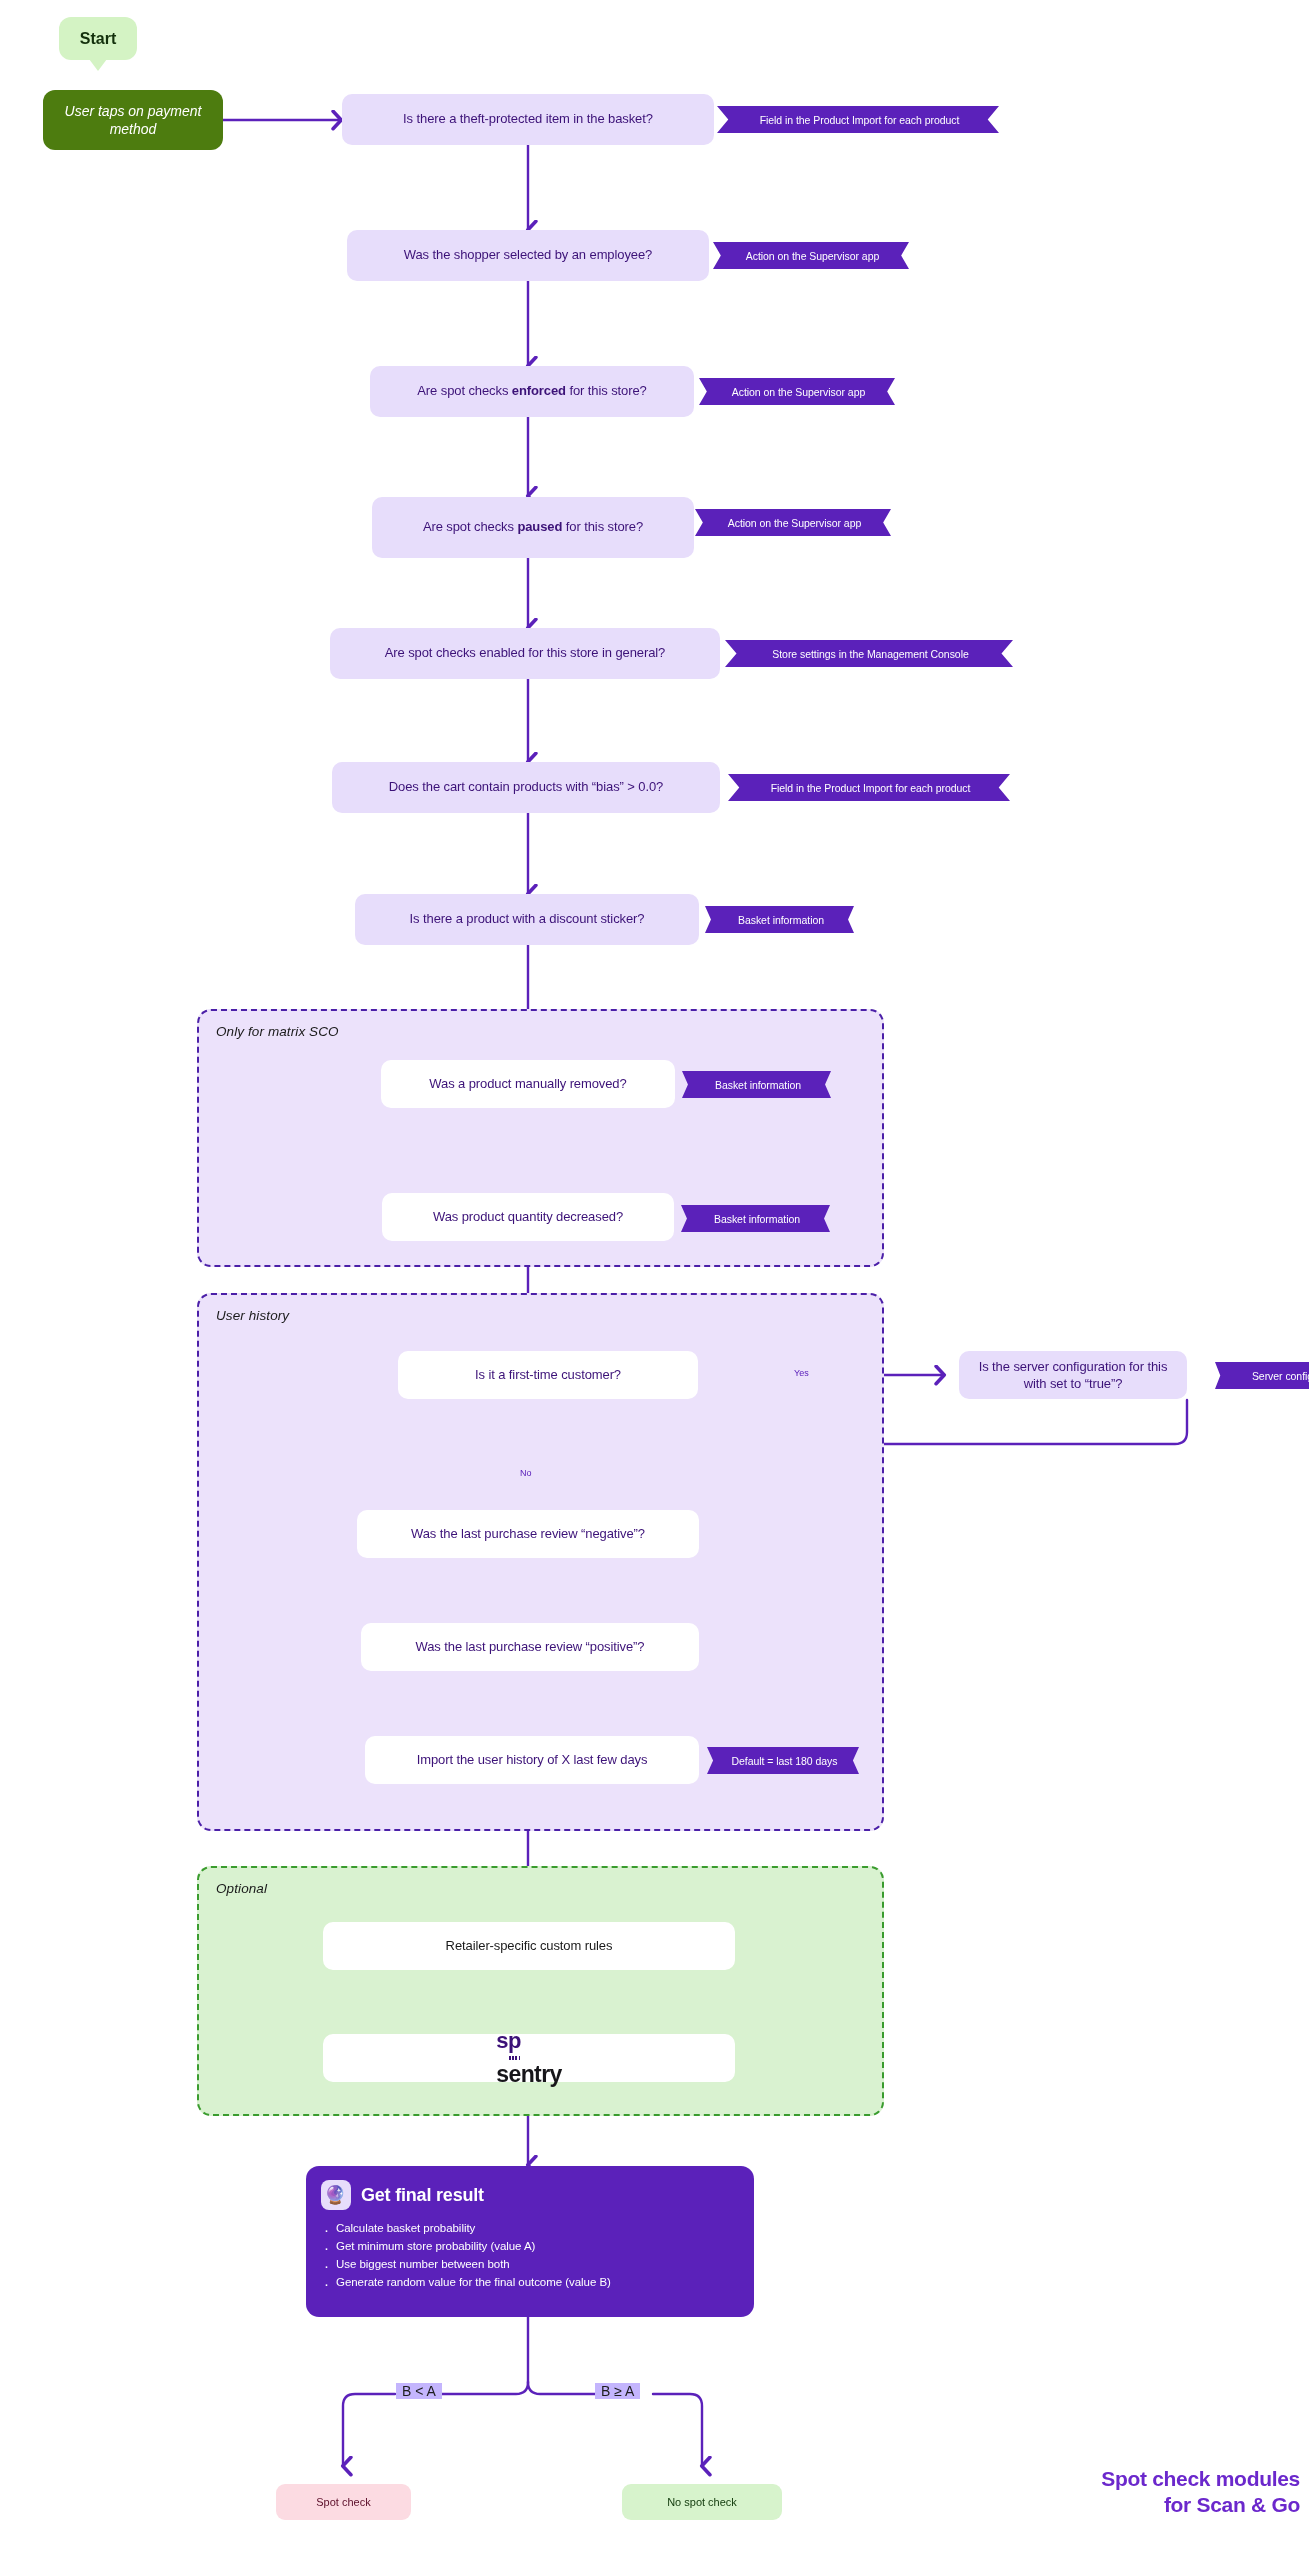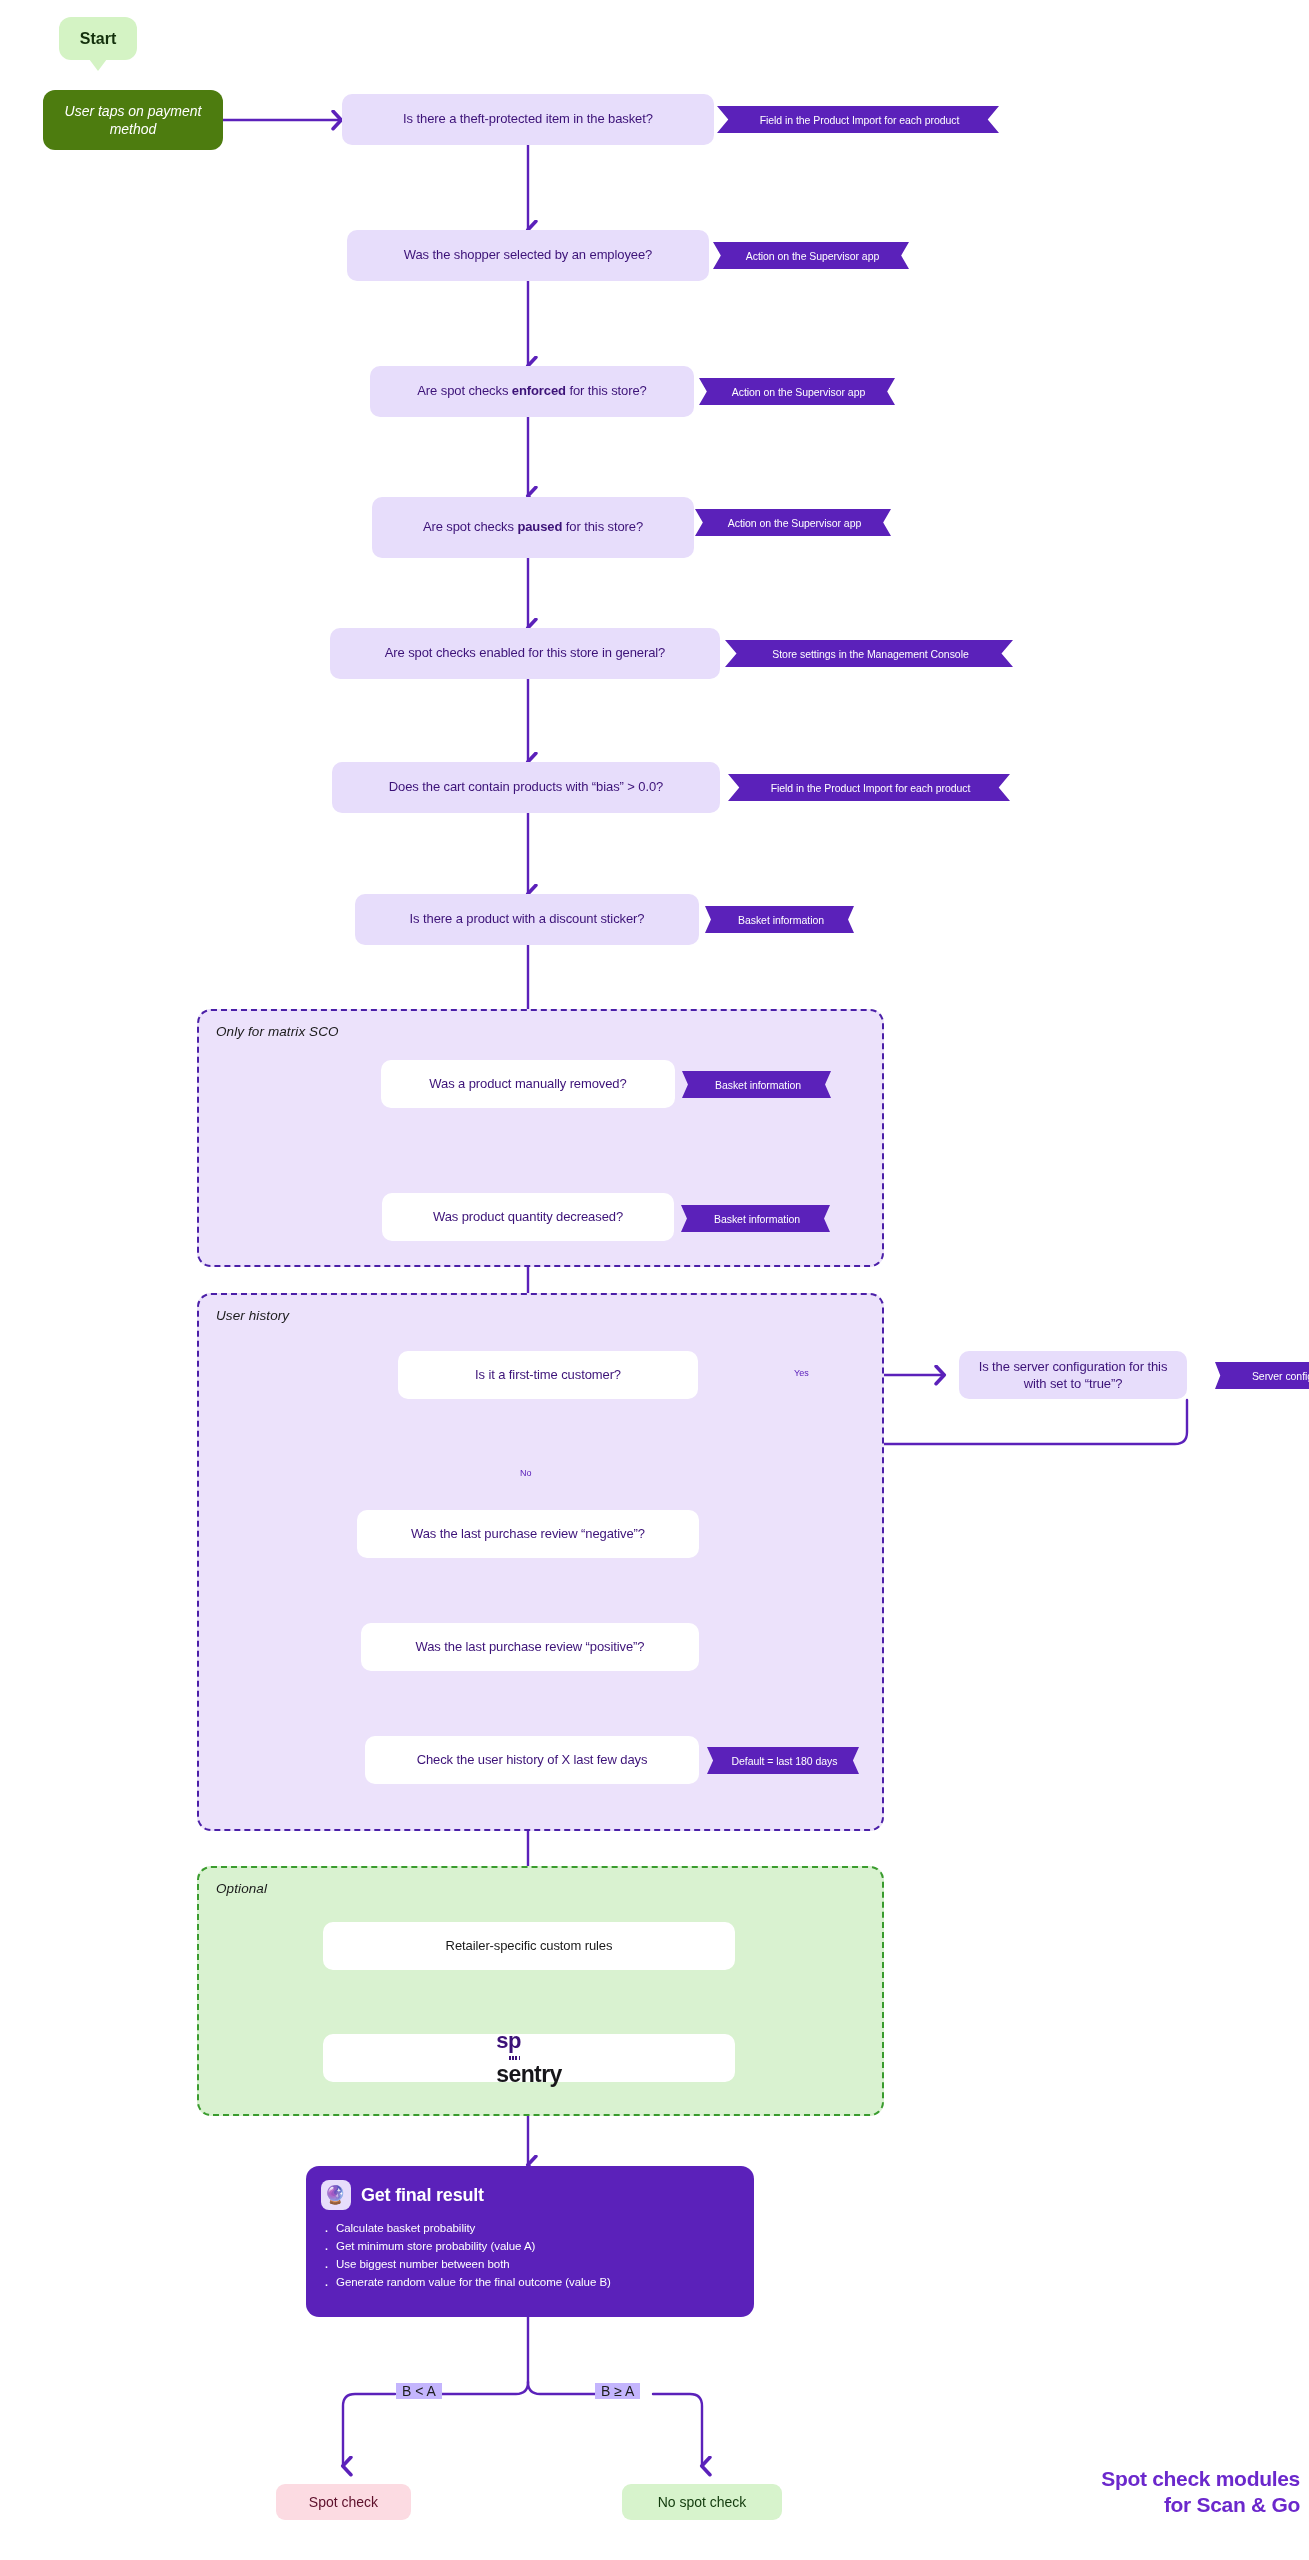--- a/index.html
+++ b/index.html
@@ -177,21 +177,21 @@
     font-size: 15px;
   }
 
   
   .outcome {
     position: absolute;
     border-radius: 9px;
     display: flex;
     align-items: center;
     justify-content: center;
-    font-size: 14px;
+    font-size: 11px;
     z-index: 3;
   }
   .outcome.pink  { background: #fcdbe2; color: #5c0f2a; }
   .outcome.green { background: #d7f3cc; color: #113a0c; }
 
   
   .elabel {
     position: absolute;
     font-size: 9px;
     color: #5b21ba;
@@ -364,21 +364,21 @@
   <div class="elabel" style="left:766px; top:1368px;">Yes</div>
   <div class="elabel" style="left:492px; top:1468px;">No</div>
 
   <div class="node lilac" style="left:934px; top:1351px; width:228px; height:48px; line-height:1.32;">Is the server configuration for this with set to “true”?</div>
   <div class="badge" style="left:1190px; top:1362px; width:132px;">Server config</div>
 
   <div class="node white" style="left:332px; top:1510px; width:342px; height:48px;">Was the last purchase review “negative”?</div>
 
   <div class="node white" style="left:336px; top:1623px; width:338px; height:48px;">Was the last purchase review “positive”?</div>
 
-  <div class="node white" style="left:340px; top:1736px; width:334px; height:48px;">Check the user history of X last few days</div>
+  <div class="node white" style="left:340px; top:1736px; width:334px; height:48px;">Import the user history of X last few days</div>
   <div class="badge" style="left:682px; top:1747px; width:152px;">Default = last 180 days</div>
 
   <div class="group green" style="left:172px; top:1866px; width:687px; height:250px;">
     <div class="group-label">Optional</div>
   </div>
 
   <div class="node white" style="left:298px; top:1922px; width:412px; height:48px; color:#1a1a1a;">Retailer-specific custom rules</div>
 
   <div class="node white" style="left:298px; top:2034px; width:412px; height:48px;">
     <span class="sentry-mark">

